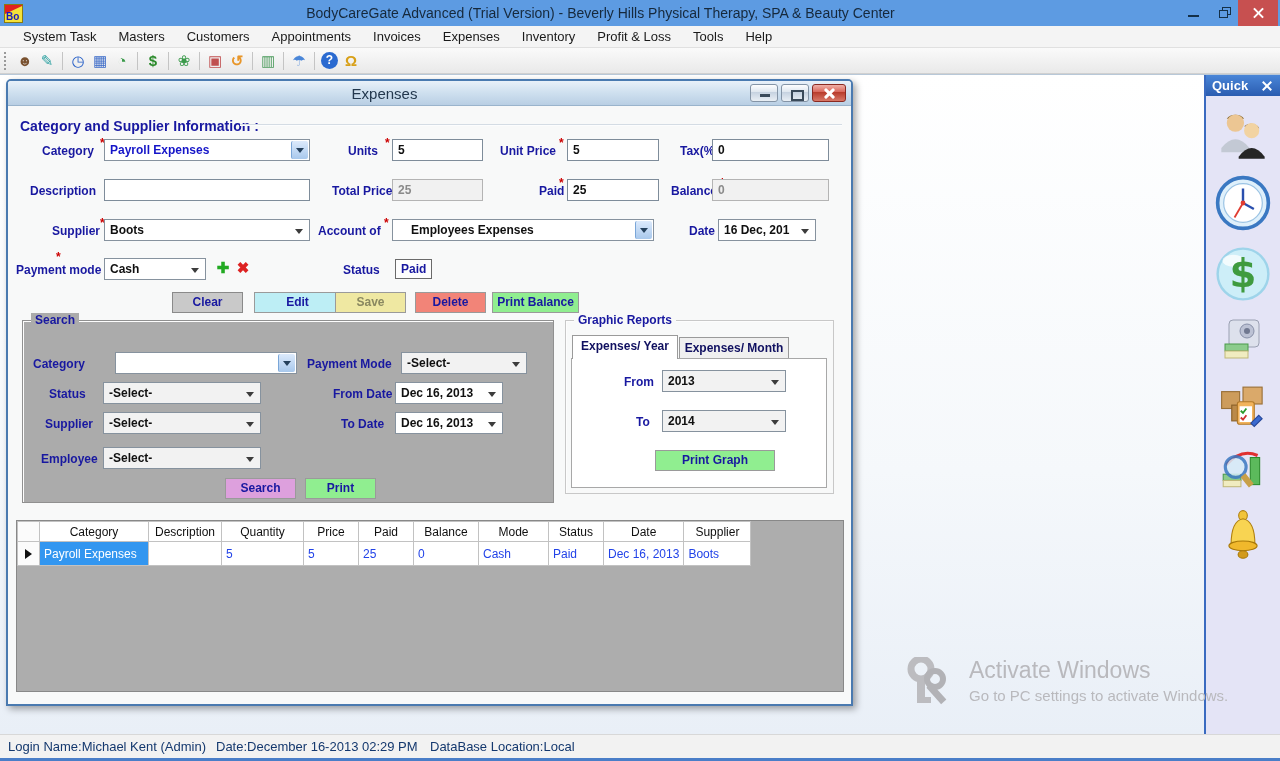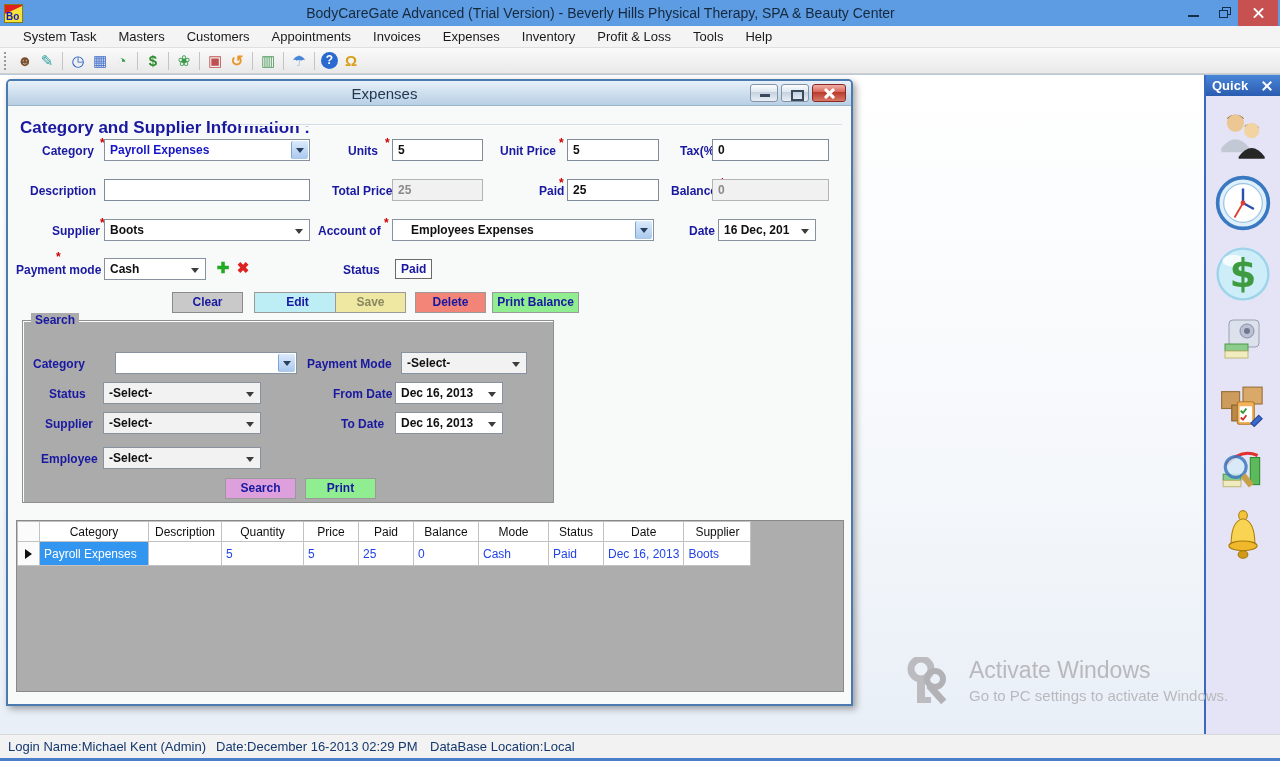--- a/index.html
+++ b/index.html
@@ -73,21 +73,21 @@
   .lbl { position:absolute; font-size:12px; font-weight:bold; color:#1818a0; white-space:nowrap; }
   .req { position:absolute; font-size:12px; font-weight:bold; color:#cc0000; }
   .tbox { position:absolute; height:22px; background:#fff; border:1px solid #7e8c9a; font-size:12px; font-weight:bold; color:#101010; padding:3px 5px; }
   .tbox.dis { background:#f1f1f1; border-color:#b4b4b4; color:#8a8a8a; }
   .combo { position:absolute; height:22px; background:#fff; border:1px solid #86929e; font-size:12px; font-weight:bold; color:#101010; padding:3px 20px 3px 5px; white-space:nowrap; overflow:hidden; }
   .combo .arr { position:absolute; right:6px; top:9px; border-left:4px solid transparent; border-right:4px solid transparent; border-top:5px solid #3c3c3c; }
   .combo.graybg { background:#f2f2f2; }
   .combo .cbtn { position:absolute; right:1px; top:1px; bottom:1px; width:17px; background:linear-gradient(#dceafc,#a8c8ec); border-left:1px solid #7aa6d8; border-radius:2px; }
   .combo .cbtn::after { content:""; position:absolute; left:4px; top:7px; border-left:4px solid transparent; border-right:4px solid transparent; border-top:5px solid #24405c; }
   .combo.bluetxt { color:#1515c8; }
-  .grouphead { position:absolute; font-size:17px; font-weight:bold; color:#1818a0; }
+  .grouphead { position:absolute; font-size:14px; font-weight:bold; color:#1818a0; }
   .groupline { position:absolute; height:2px; border-top:1px solid #d4dce4; border-bottom:1px solid #fcfdfe; }
 
   .btn { position:absolute; height:21px; border:1px solid #9a9a9a; font-size:12px; font-weight:bold; color:#1818a0; text-align:center; line-height:19px; cursor:pointer; }
   .b-clear { background:#c9c9c9; border-color:#8a8a8a; }
   .b-edit { background:#bdeef5; }
   .b-save { background:#efe8a2; color:#8a8860; }
   .b-del { background:#f28478; }
   .b-pbal,.b-print,.b-pgraph { background:#90ee90; }
   .b-search { background:#dda0dd; }
 
@@ -364,20 +364,38 @@
           </div>
           <div class="lbl" style="left:18px; top:131px;">Employee</div>
           <div class="combo graybg" style="left:80px; top:126px; width:158px;">
             <span>-Select-</span>
             <span class="arr"></span>
           </div>
           <div class="btn b-search" style="left:202px; top:157px; width:71px;">Search</div>
           <div class="btn b-print" style="left:282px; top:157px; width:71px;">Print</div>
         </div>
 
+        <div class="grp gr-grp" style="left:557px; top:214px; width:269px; height:174px;">
+          <div class="grp-title">Graphic Reports</div>
+          <div class="tab active" style="left:6px; top:14px; width:106px;">Expenses/ Year</div>
+          <div class="tab" style="left:113px; top:16px; width:110px;">Expenses/ Month</div>
+          <div class="tabpanel" style="left:5px; top:37px; width:256px; height:130px;">
+            <div class="lbl" style="left:52px; top:16px;">From</div>
+            <div class="combo graybg" style="left:90px; top:11px; width:124px;">
+              <span>2013</span>
+              <span class="arr"></span>
+            </div>
+            <div class="lbl" style="left:64px; top:56px;">To</div>
+            <div class="combo graybg" style="left:90px; top:51px; width:124px;">
+              <span>2014</span>
+              <span class="arr"></span>
+            </div>
+            <div class="btn b-pgraph" style="left:83px; top:91px; width:120px;">Print Graph</div>
+          </div>
+        </div>
 
         <div class="grid-wrap">
           <table class="grid">
             <colgroup>
               <col style="width:22px">
                 <col style="width:109px">
                 <col style="width:73px">
                 <col style="width:82px">
               <col style="width:55px">
                 <col style="width:55px">

